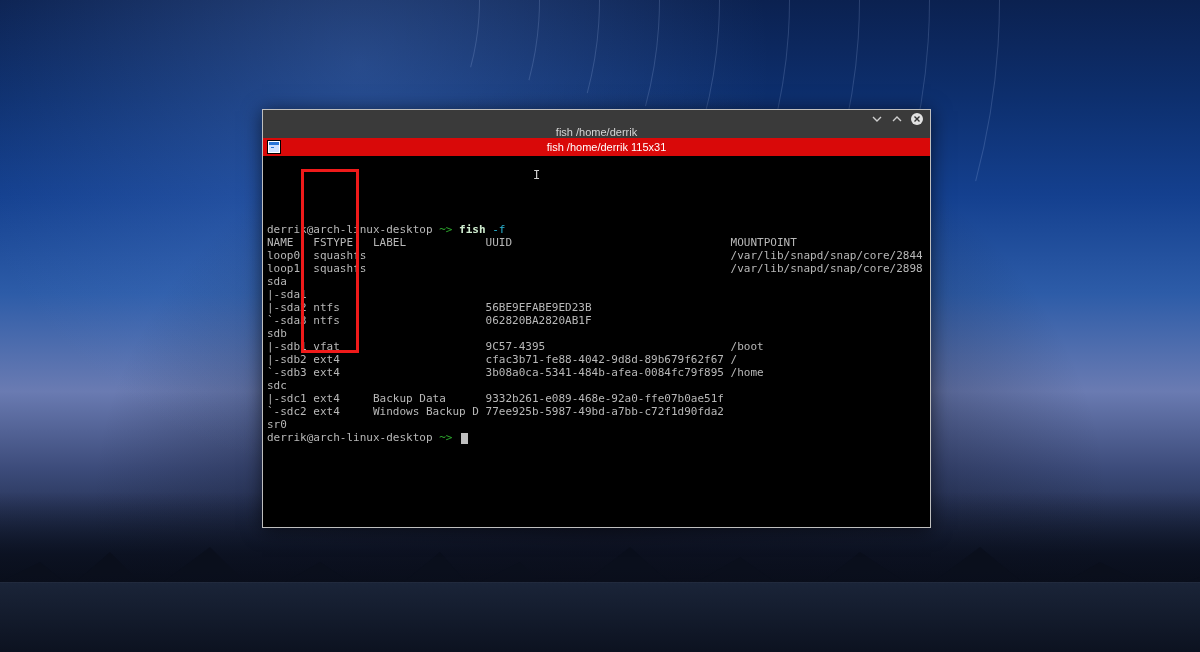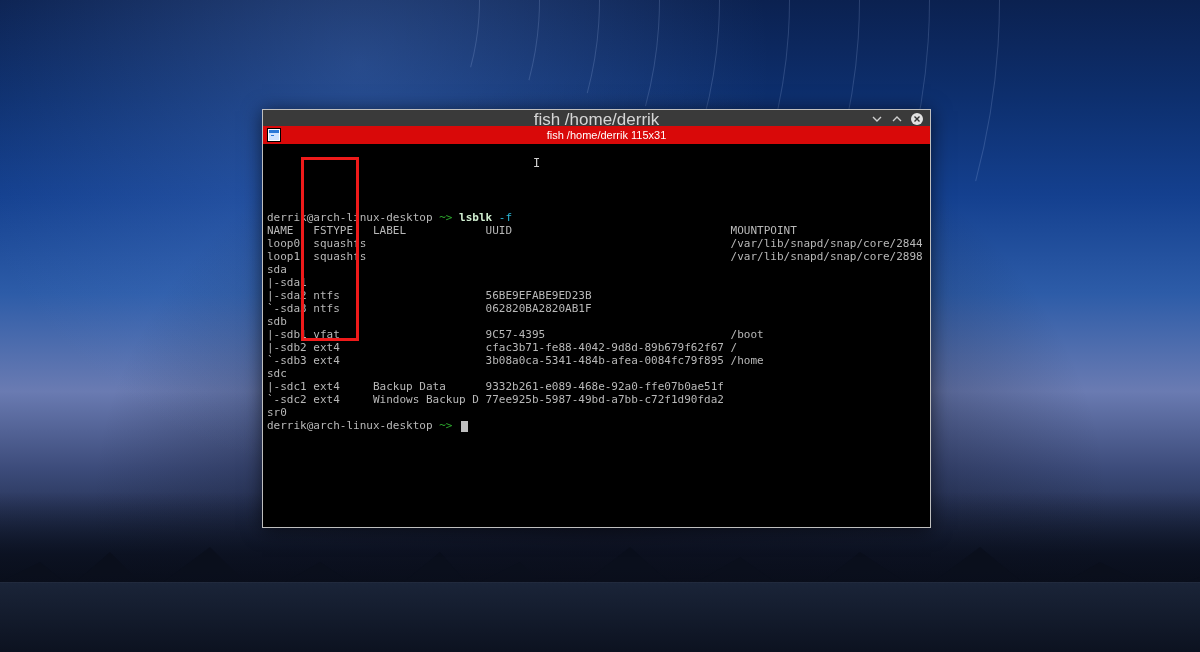--- a/index.html
+++ b/index.html
@@ -30,22 +30,22 @@
     background: linear-gradient(to bottom, #1a2438 0%, #0c1220 100%);
     border-top: 1px solid rgba(120,140,180,0.2);
   }
 
   .window {
     position:absolute; left:262px; top:109px; width:669px; height:419px;
     background:#2e2e2e; border:1px solid #bfbfbf; box-shadow: 0 2px 18px rgba(0,0,0,0.6);
     display:flex; flex-direction:column;
   }
   .titlebar {
-    height:16px; background:#3a3a3a; color:#d6d6d6;
-    display:flex; align-items:flex-start; font-size:17px; position:relative;
+    height:28px; background:#3a3a3a; color:#d6d6d6;
+    display:flex; align-items:flex-end; font-size:11px; position:relative;
   }
   .titlebar .title { flex:1; text-align:center; }
   .win-controls { position:absolute; right:6px; top:2px; display:flex; gap:6px; align-items:center; }
   .win-btn { width:14px; height:14px; display:flex; align-items:center; justify-content:center; cursor:pointer; }
   .win-btn svg { display:block; }
 
   .tabbar {
     background:#d90909; color:#fff; display:flex; align-items:center;
     height:18px; font-size:11px; padding:0 4px;
   }
@@ -132,21 +132,21 @@
             <rect x="2" y="5" width="3" height="1" fill="#2b76d8"></rect>
           </svg>
       </div>
       <span class="tab-label">fish /home/derrik 115x31</span>
     </div>
 
     <div class="term" id="term">
       
       <div class="hl-box" id="hl" style="left: 38px; top: 13px; width: 58px; height: 184px;"></div>
       <span class="text-cursor" style="left:270px; top:13px;">I</span>
-      <div id="term-lines"><span class="prompt-user">derrik@arch-linux-desktop</span> <span class="prompt-arrow">~&gt;</span> <span class="cmd-name"><b>lsblk</b></span> <span class="cmd-flag">-f</span>
+      <div id="term-lines"><span class="prompt-user">derrik@arch-linux-desktop</span> <span class="prompt-arrow">~&gt;</span> <span class="cmd-name"><b>fish</b></span> <span class="cmd-flag">-f</span>
 NAME   FSTYPE   LABEL            UUID                                 MOUNTPOINT
 loop0  squashfs                                                       /var/lib/snapd/snap/core/2844
 loop1  squashfs                                                       /var/lib/snapd/snap/core/2898
 sda                                                                   
 |-sda1                                                                
 |-sda2 ntfs                      56BE9EFABE9ED23B                     
 `-sda3 ntfs                      062820BA2820AB1F                     
 sdb                                                                   
 |-sdb1 vfat                      9C57-4395                            /boot
 |-sdb2 ext4                      cfac3b71-fe88-4042-9d8d-89b679f62f67 /

